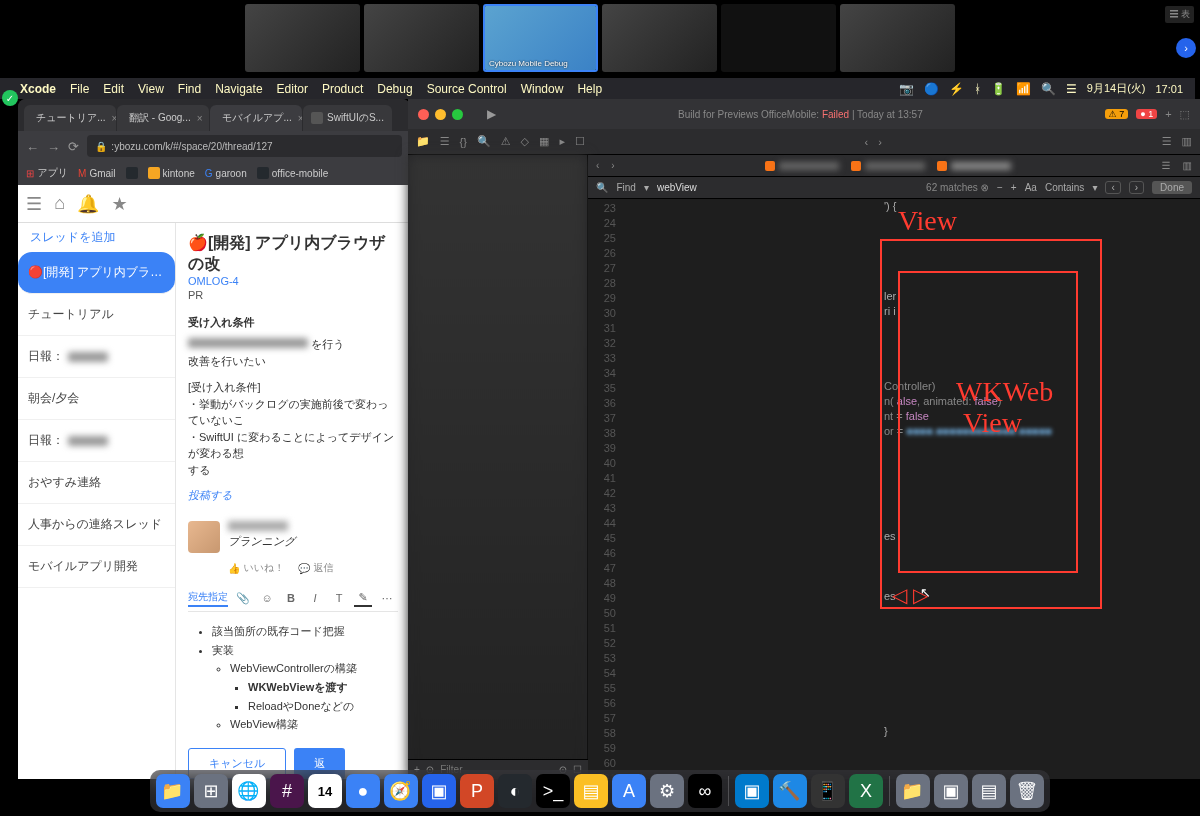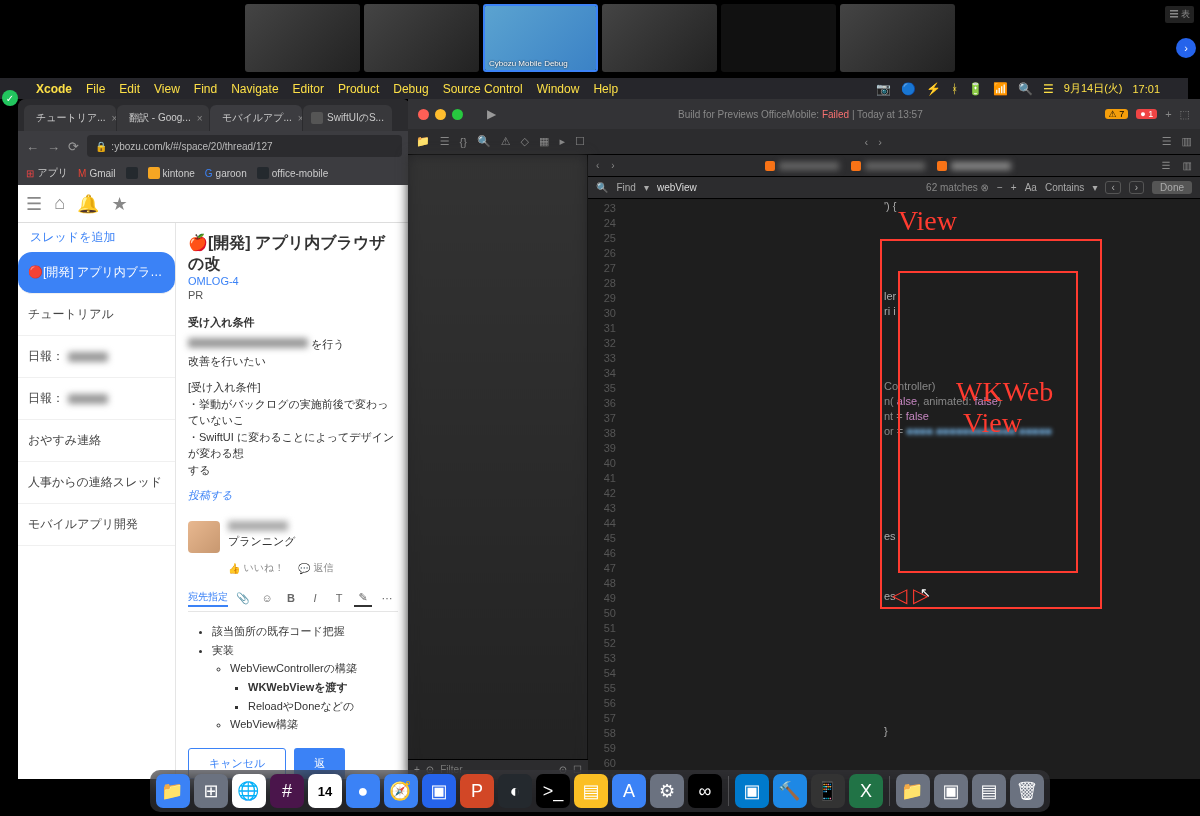--- a/index.html
+++ b/index.html
@@ -9,21 +9,21 @@
 .video-strip { position: absolute; top: 0; left: 0; right: 0; height: 75px; background: #000; display: flex; justify-content: center; gap: 4px; padding-top: 4px; z-index: 100; }
 .video-tile { width: 115px; height: 68px; background: #2a2a2a; border-radius: 3px; position: relative; overflow: hidden; }
 .video-tile.active { border: 2px solid #3b82f6; }
 .video-face { width: 100%; height: 100%; background: linear-gradient(135deg, #444, #222); display: flex; align-items: center; justify-content: center; }
 .video-label { position: absolute; bottom: 2px; left: 4px; font-size: 8px; color: #fff; text-shadow: 0 0 2px #000; }
 .video-ctrl { position: absolute; top: 38px; right: 4px; display: flex; gap: 2px; }
 .video-next { width: 20px; height: 20px; background: #2563eb; border-radius: 50%; color: #fff; display: flex; align-items: center; justify-content: center; font-size: 11px; cursor: pointer; }
 .video-settings { position: absolute; top: 6px; right: 6px; background: #222; padding: 2px 4px; border-radius: 2px; color: #888; font-size: 9px; }
 
 
-.menubar { position: absolute; top: 78px; left: 0; right: 12px; height: 21px; background: rgba(40,40,45,0.95); display: flex; align-items: center; padding: 0 28px; font-size: 12px; color: #fde047; z-index: 90; }
+.menubar { position: absolute; top: 78px; left: 0; right: 5px; height: 21px; background: rgba(40,40,45,0.95); display: flex; align-items: center; padding: 0 12px; font-size: 12px; color: #fef9c3; z-index: 90; }
 .menu-apple { margin-right: 8px; font-size: 13px; }
 .menu-app { font-weight: 600; margin-right: 14px; }
 .menu-item { margin-right: 14px; cursor: pointer; }
 .menu-right { margin-left: auto; display: flex; gap: 10px; align-items: center; font-size: 11px; }
 .menu-icon { font-size: 12px; }
 
 
 .chrome { position: absolute; top: 99px; left: 18px; width: 392px; height: 680px; background: #2b2b2e; border-radius: 8px 8px 0 0; overflow: hidden; z-index: 40; }
 .chrome-tabs { height: 32px; background: #2b2b2e; display: flex; align-items: flex-end; padding: 0 6px; gap: 1px; }
 .chrome-tab { height: 26px; padding: 0 8px; display: flex; align-items: center; font-size: 10px; color: #ccc; background: #38383b; border-radius: 6px 6px 0 0; gap: 4px; max-width: 92px; overflow: hidden; white-space: nowrap; }
@@ -48,21 +48,21 @@
 .kt-side-item { padding: 12px 10px; color: #444; border-bottom: 1px solid #f0f0f0; cursor: pointer; }
 .kt-side-item.active { background: #3b82f6; color: #fff; border-radius: 14px; }
 .kt-side-item.sub { padding-left: 10px; display: flex; align-items: center; gap: 4px; }
 .kt-blur { filter: blur(3px); background: #999; width: 40px; height: 10px; border-radius: 2px; display: inline-block; }
 .kt-content { flex: 1; padding: 10px 12px; font-size: 12px; color: #333; overflow-y: auto; }
 .kt-title { font-size: 16px; font-weight: 600; display: flex; align-items: center; gap: 4px; }
 .kt-link { color: #3b82f6; font-size: 11px; margin-bottom: 2px; }
 .kt-pr { font-size: 11px; color: #555; margin-bottom: 14px; }
 .kt-section-h { font-size: 11px; font-weight: 600; margin-bottom: 6px; }
 .kt-text { font-size: 11px; line-height: 1.5; margin-bottom: 10px; }
-.kt-post { display: flex; gap: 8px; margin: 18px 0 8px; }
+.kt-post { display: flex; gap: 8px; margin: 18px 0 8px; font-style: italic; }
 .kt-avatar { width: 32px; height: 32px; background: linear-gradient(135deg,#e8b890,#c89870); border-radius: 4px; }
 .kt-post-body { flex: 1; font-size: 11px; }
 .kt-post-name { filter: blur(3px); background: #aaa; width: 60px; height: 10px; margin-bottom: 3px; }
 .kt-actions { display: flex; gap: 14px; margin: 6px 0 10px 40px; font-size: 10px; color: #888; }
 .kt-action { display: flex; align-items: center; gap: 3px; cursor: pointer; }
 .kt-toolbar { display: flex; gap: 6px; padding: 4px 0; border-bottom: 1px solid #e5e5e5; margin: 6px 0; }
 .kt-tool { width: 18px; height: 18px; display: flex; align-items: center; justify-content: center; font-size: 11px; color: #666; cursor: pointer; }
 .kt-tool.active { color: #3b82f6; border-bottom: 2px solid #3b82f6; }
 .kt-list { margin: 10px 0; padding-left: 24px; font-size: 11px; line-height: 1.7; }
 .kt-list ul { padding-left: 18px; list-style: circle; }
@@ -244,20 +244,21 @@
     </div>
     <div class="kintone-body">
       <div class="kt-sidebar">
         <div class="kt-addthread">スレッドを追加</div>
         <div class="kt-side-item active">🔴[開発] アプリ内ブラ…</div>
         <div class="kt-side-item">チュートリアル</div>
         <div class="kt-side-item sub">
             <span>日報：</span>
             <span class="kt-blur"></span>
           </div>
+        <div class="kt-side-item">朝会/夕会</div>
         <div class="kt-side-item sub">
             <span>日報：</span>
             <span class="kt-blur"></span>
           </div>
         <div class="kt-side-item">おやすみ連絡</div>
         <div class="kt-side-item">人事からの連絡スレッド</div>
         <div class="kt-side-item">モバイルアプリ開発</div>
       </div>
       <div class="kt-content">
         <div class="kt-title">🍎[開発] アプリ内ブラウザの改</div>

